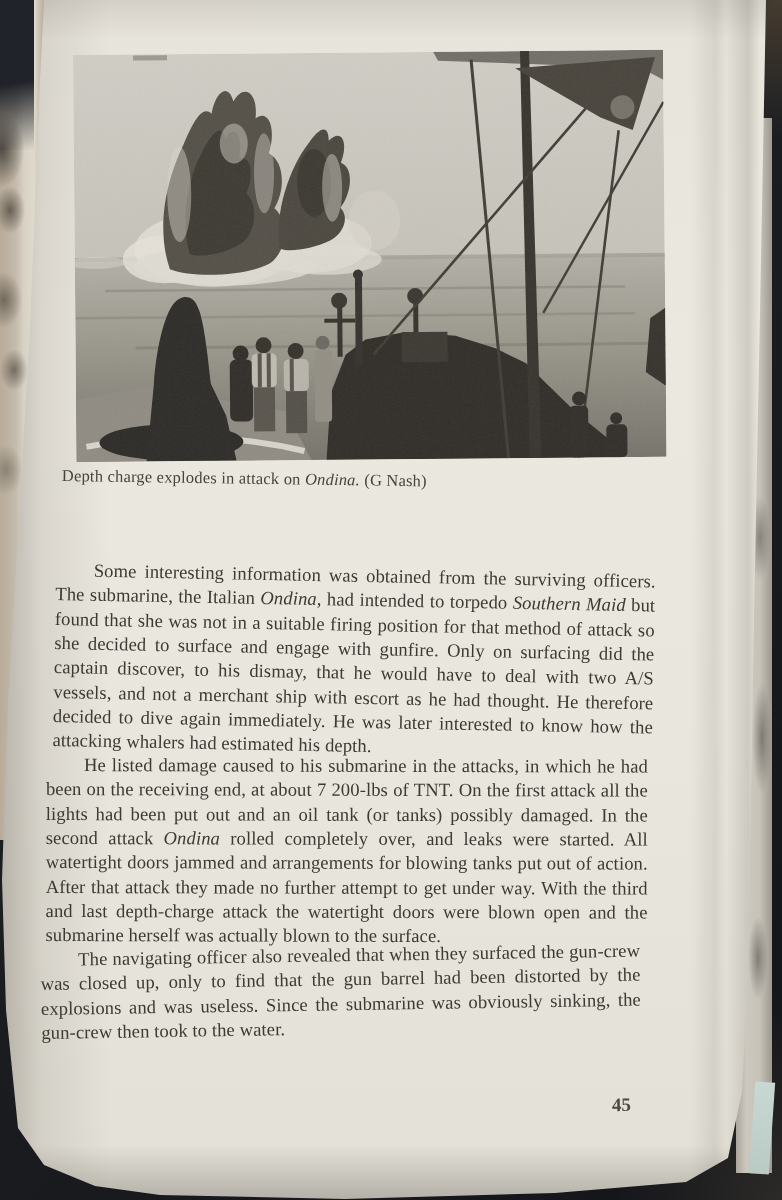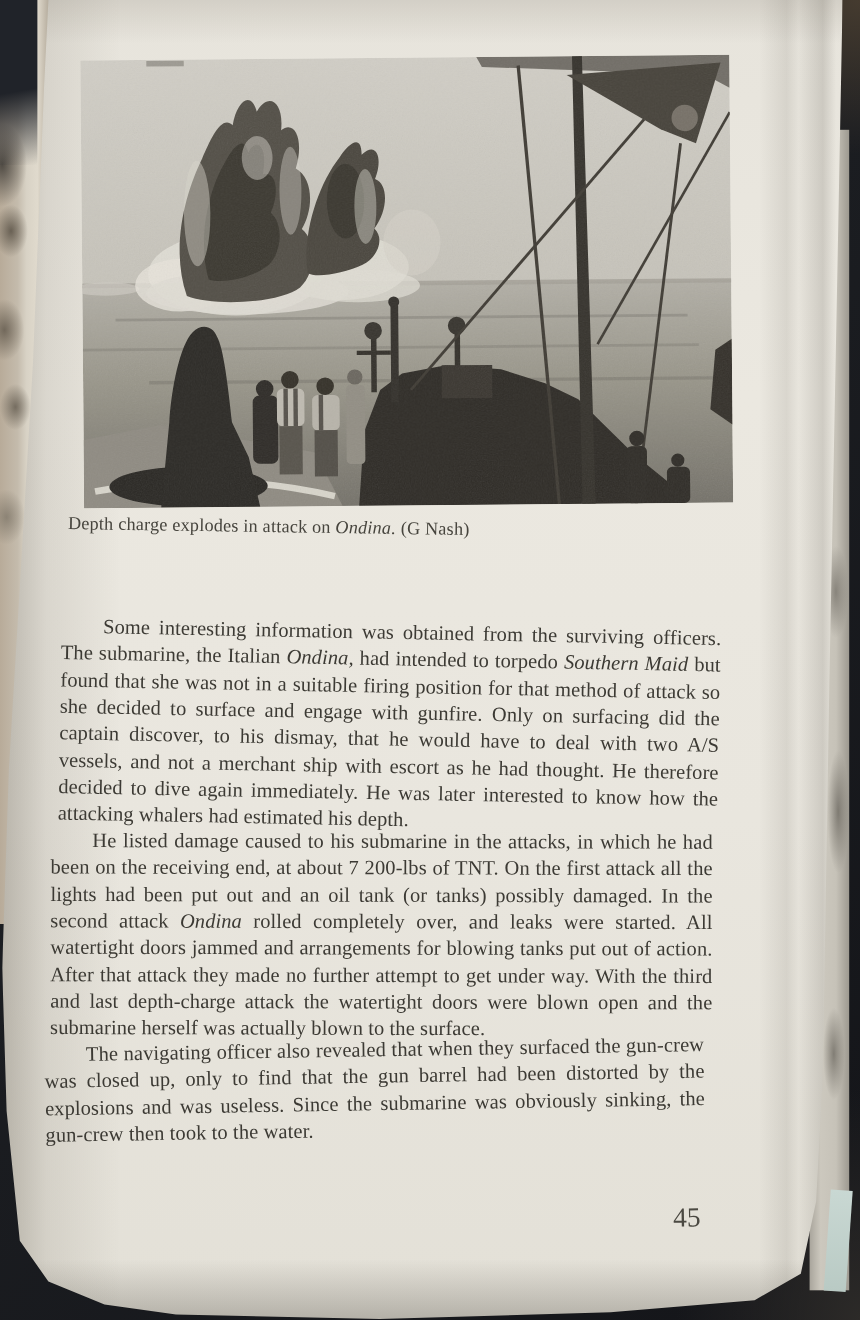--- a/index.html
+++ b/index.html
@@ -75,21 +75,21 @@
     font-size:18.6px;line-height:24.35px;color:#3c3a34;
     text-align:justify;letter-spacing:.1px;
   }
   .bodytext p{margin:0;text-indent:38px;transform-origin:left top;}
   .p1{transform:rotate(1.1deg);margin-left:16px !important;margin-right:4px !important;}
   .p2{transform:rotate(0.15deg);margin-left:6px !important;margin-right:12px !important;}
   .p3{transform:rotate(-0.9deg);margin-left:0px !important;margin-right:20px !important;}
   .it{font-style:italic;}
   .pagenum{
     position:absolute;left:612px;top:1094px;
-    font-size:25px;color:#4b4942;transform:rotate(-1deg);
+    font-size:19px;color:#4b4942;transform:rotate(-1deg);font-weight:bold;
   }
 </style>
 </head>
 <body>
 
 <div class="scene">
   <div class="backdrop"></div>
   <div class="facing-strip"></div>
   <div class="next-page"></div>
   <div class="teal-sliver"></div>

